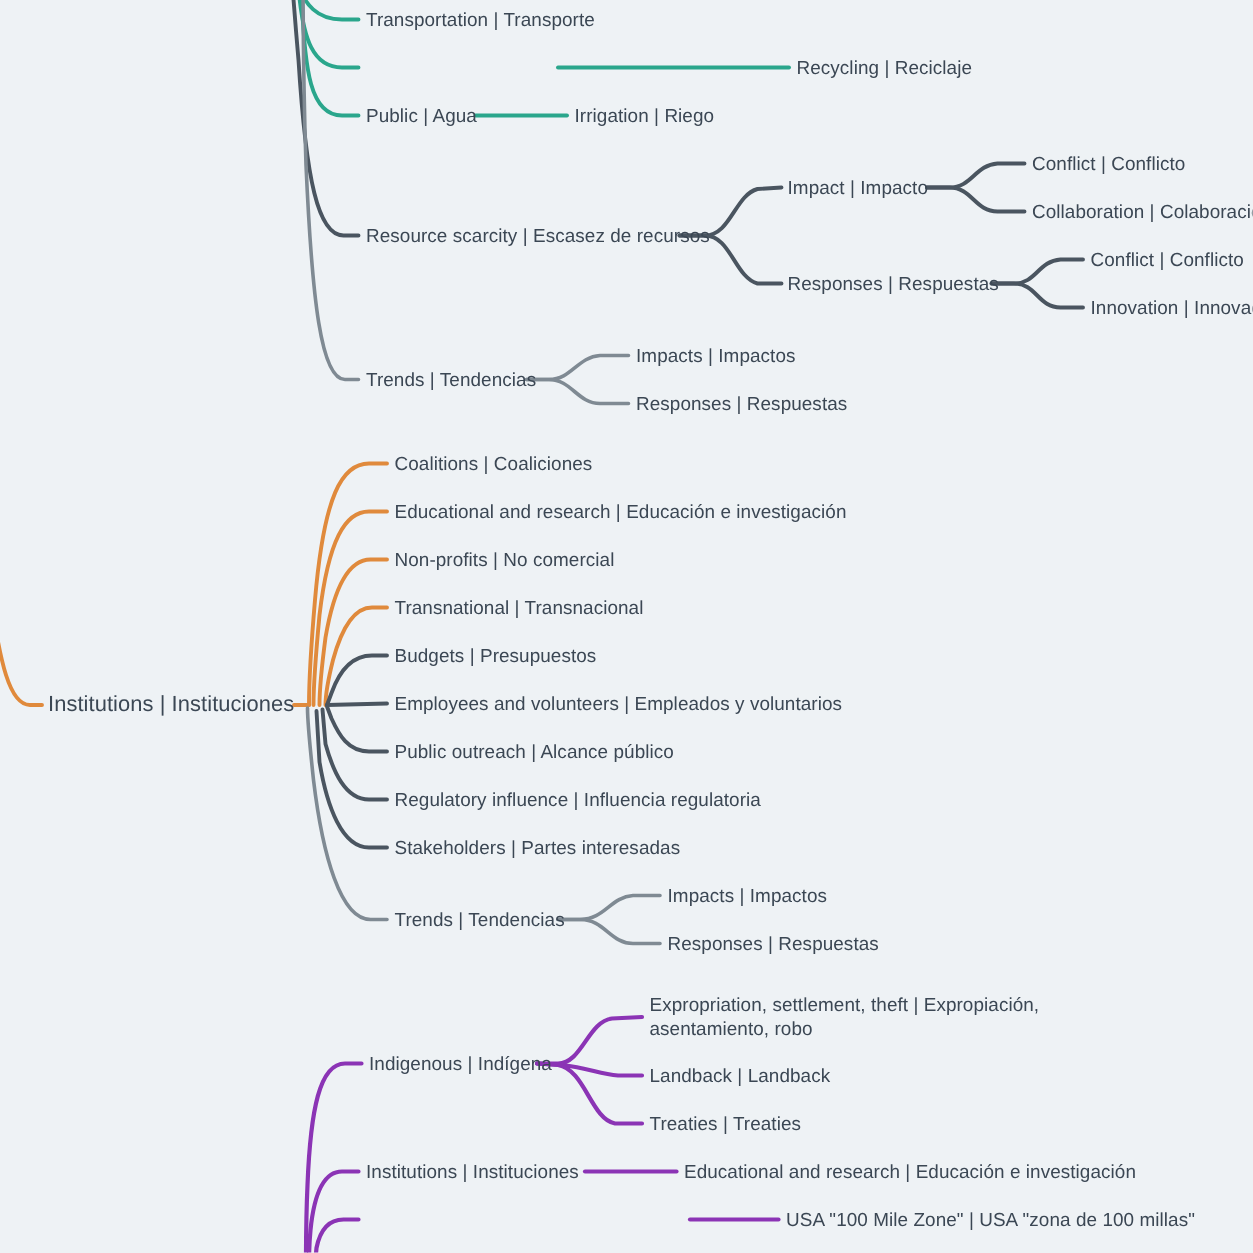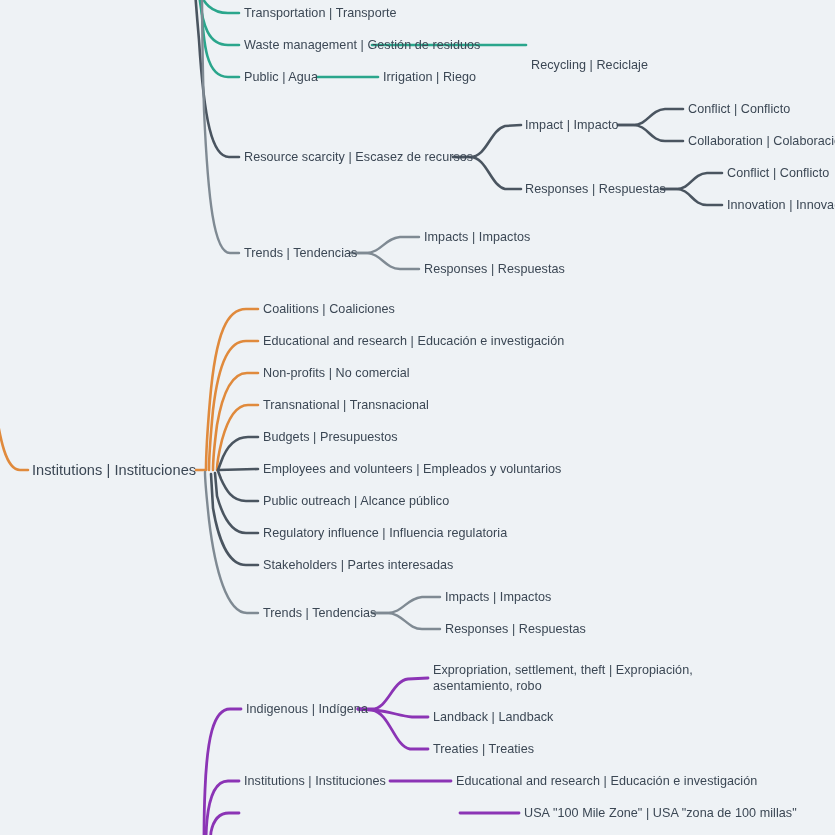--- a/index.html
+++ b/index.html
@@ -84,22 +84,21 @@
       <path d="M239,813 L229,813 C218,813 213,822 211,832 L210,843" stroke="#8b34b5" stroke-width="2.8"></path>
       <path d="M358,709 L372,709 C388,709 392,681 408,679 L428,678" stroke="#8b34b5" stroke-width="2.8"></path>
       <path d="M358,709 L375,710 C392,712 400,716 412,717 L428,717" stroke="#8b34b5" stroke-width="2.8"></path>
       <path d="M358,709 L372,710 C390,713 394,746 410,749 L428,749" stroke="#8b34b5" stroke-width="2.8"></path>
       <path d="M390,781 L451,781" stroke="#8b34b5" stroke-width="2.8"></path>
       <path d="M460,813 L519,813" stroke="#8b34b5" stroke-width="2.8"></path>
     </g>
   </svg>
 
   <div class="node" style="left:244px;top:13px;">Transportation | Transporte</div>
-  <div class="node" style="left:244px;top:45px;">Waste management | Gestión de residuos</div>
-  <div class="node" style="left:531px;top:45px;margin-top:20px;">Recycling | Reciclaje</div>
+  <div class="node" style="left:531px;top:45px;">Recycling | Reciclaje</div>
   <div class="node" style="left:244px;top:77px;">Public | Agua</div>
   <div class="node" style="left:383px;top:77px;text-align:right;">Irrigation | Riego</div>
 
   <div class="node" style="left:244px;top:157px;">Resource scarcity | Escasez de recursos</div>
   <div class="node" style="left:525px;top:125px;">Impact | Impacto</div>
   <div class="node" style="left:688px;top:109px;">Conflict | Conflicto</div>
   <div class="node" style="left:688px;top:141px;">Collaboration | Colaboración</div>
   <div class="node" style="left:525px;top:189px;">Responses | Respuestas</div>
   <div class="node" style="left:727px;top:173px;">Conflict | Conflicto</div>
   <div class="node" style="left:727px;top:205px;">Innovation | Innovación</div>

